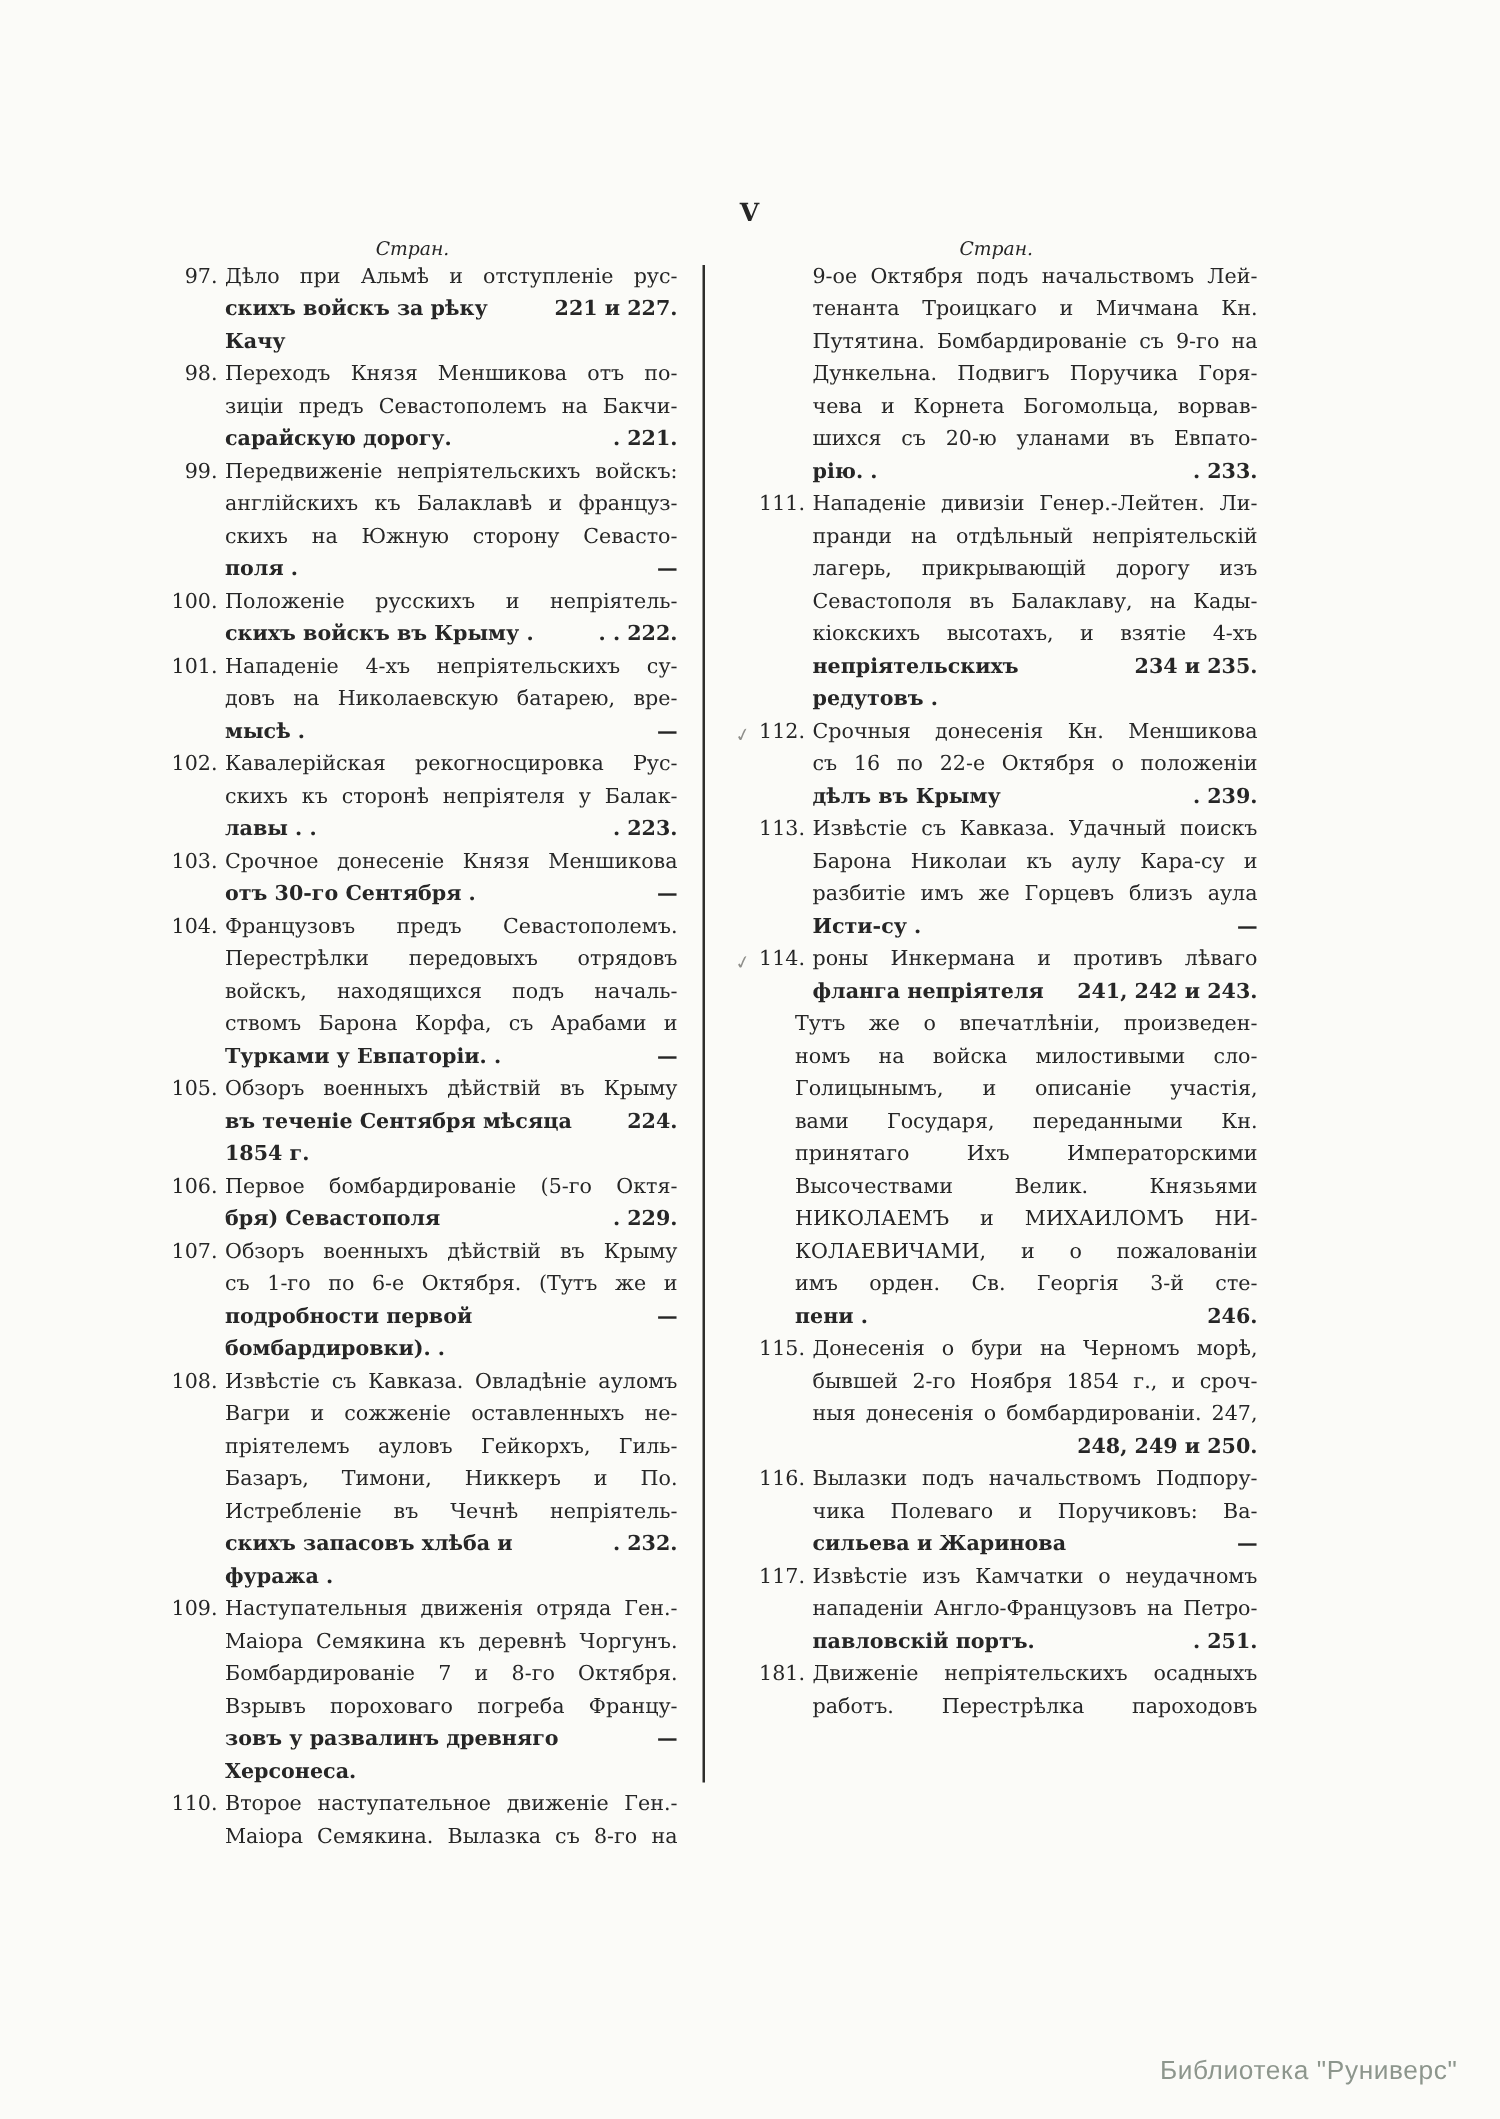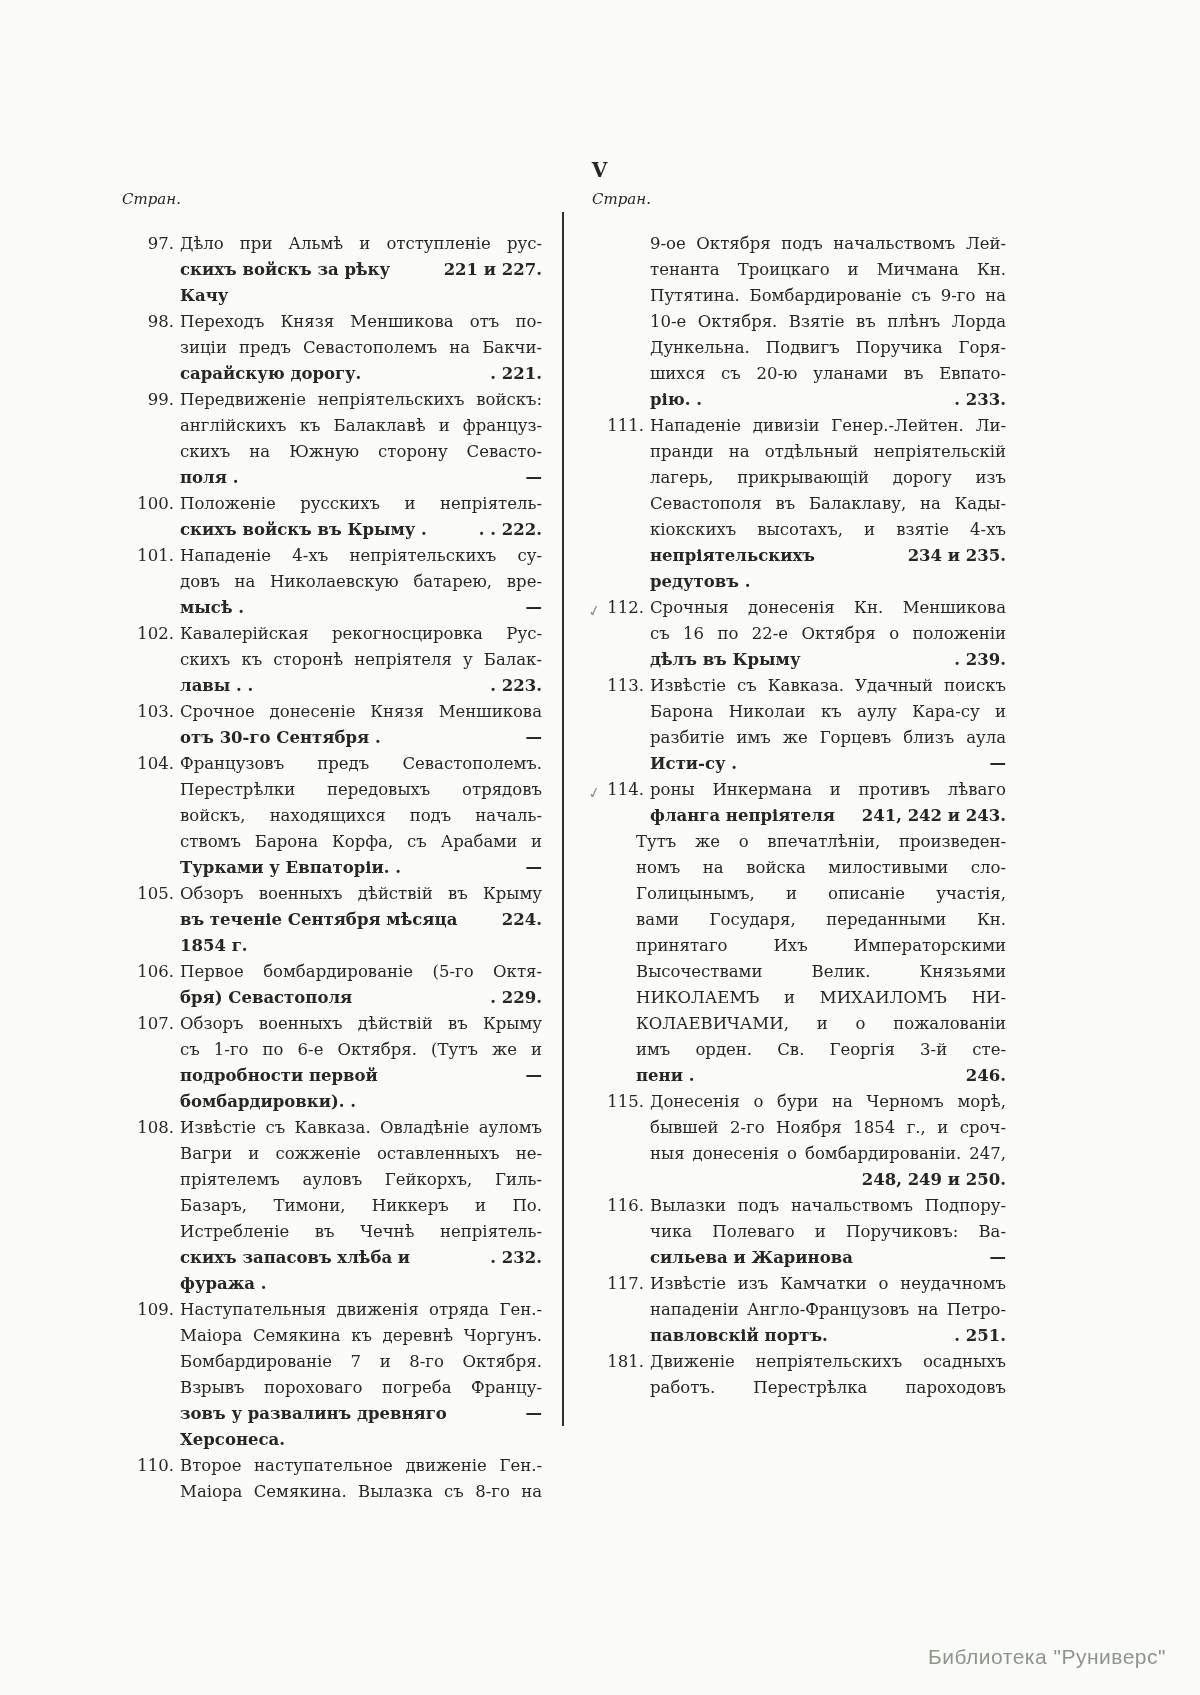--- a/index.html
+++ b/index.html
@@ -12,22 +12,22 @@
     overflow:hidden;
   }
   .page-num {
     position:absolute; top:158px; left:0; width:1200px;
     text-align:center; font-size:20px; font-weight:bold; letter-spacing:1px;
   }
   .col { position:absolute; top:190px; }
   .col-left  { left:122px; width:420px; }
   .col-right { left:592px; width:414px; }
   .col-header {
-    text-align:left; font-style:italic; font-size:15px;
-    margin-bottom:23px; padding-right:4px;
+    text-align:center; font-style:italic; font-size:15px;
+    margin-bottom:0; padding-right:4px;
   }
   .divider {
     position:absolute; left:562px; top:212px;
     width:1.5px; height:1214px; background:#2e2e2c;
   }
   .entry { position:relative; padding-left:44px; font-size:16.5px; line-height:26px;margin-left:14px; }
   .entry.sub { padding-left:30px; }
   .entry .num {
     position:absolute; left:0; top:0; width:38px;
     text-align:right; white-space:nowrap;
@@ -183,22 +183,22 @@
 
 <div class="divider"></div>
 
 <div class="col col-right">
   <div class="col-header">Стран.</div>
   <div>
       <div class="entry">
         <div class="line">9-ое Октября подъ начальствомъ Лей-</div>
         <div class="line">тенанта Троицкаго и Мичмана Кн.</div>
         <div class="line">Путятина. Бомбардированіе съ 9-го на</div>
-        <div class="line">10-е Октября. Взятіе въ плѣнъ Лорда</div>
         <div class="line">Дункельна. Подвигъ Поручика Горя-</div>
+        <div class="line">чева и Корнета Богомольца, ворвав-</div>
         <div class="line">шихся съ 20-ю уланами въ Евпато-</div>
         <div class="pline">
           <span class="t">рію.            .</span>
           <span class="p">. 233.</span>
         </div>
       </div>
       <div class="entry">
         <span class="num">111.</span>
         <div class="line">Нападеніе дивизіи Генер.-Лейтен. Ли-</div>
         <div class="line">пранди на отдѣльный непріятельскій</div>

